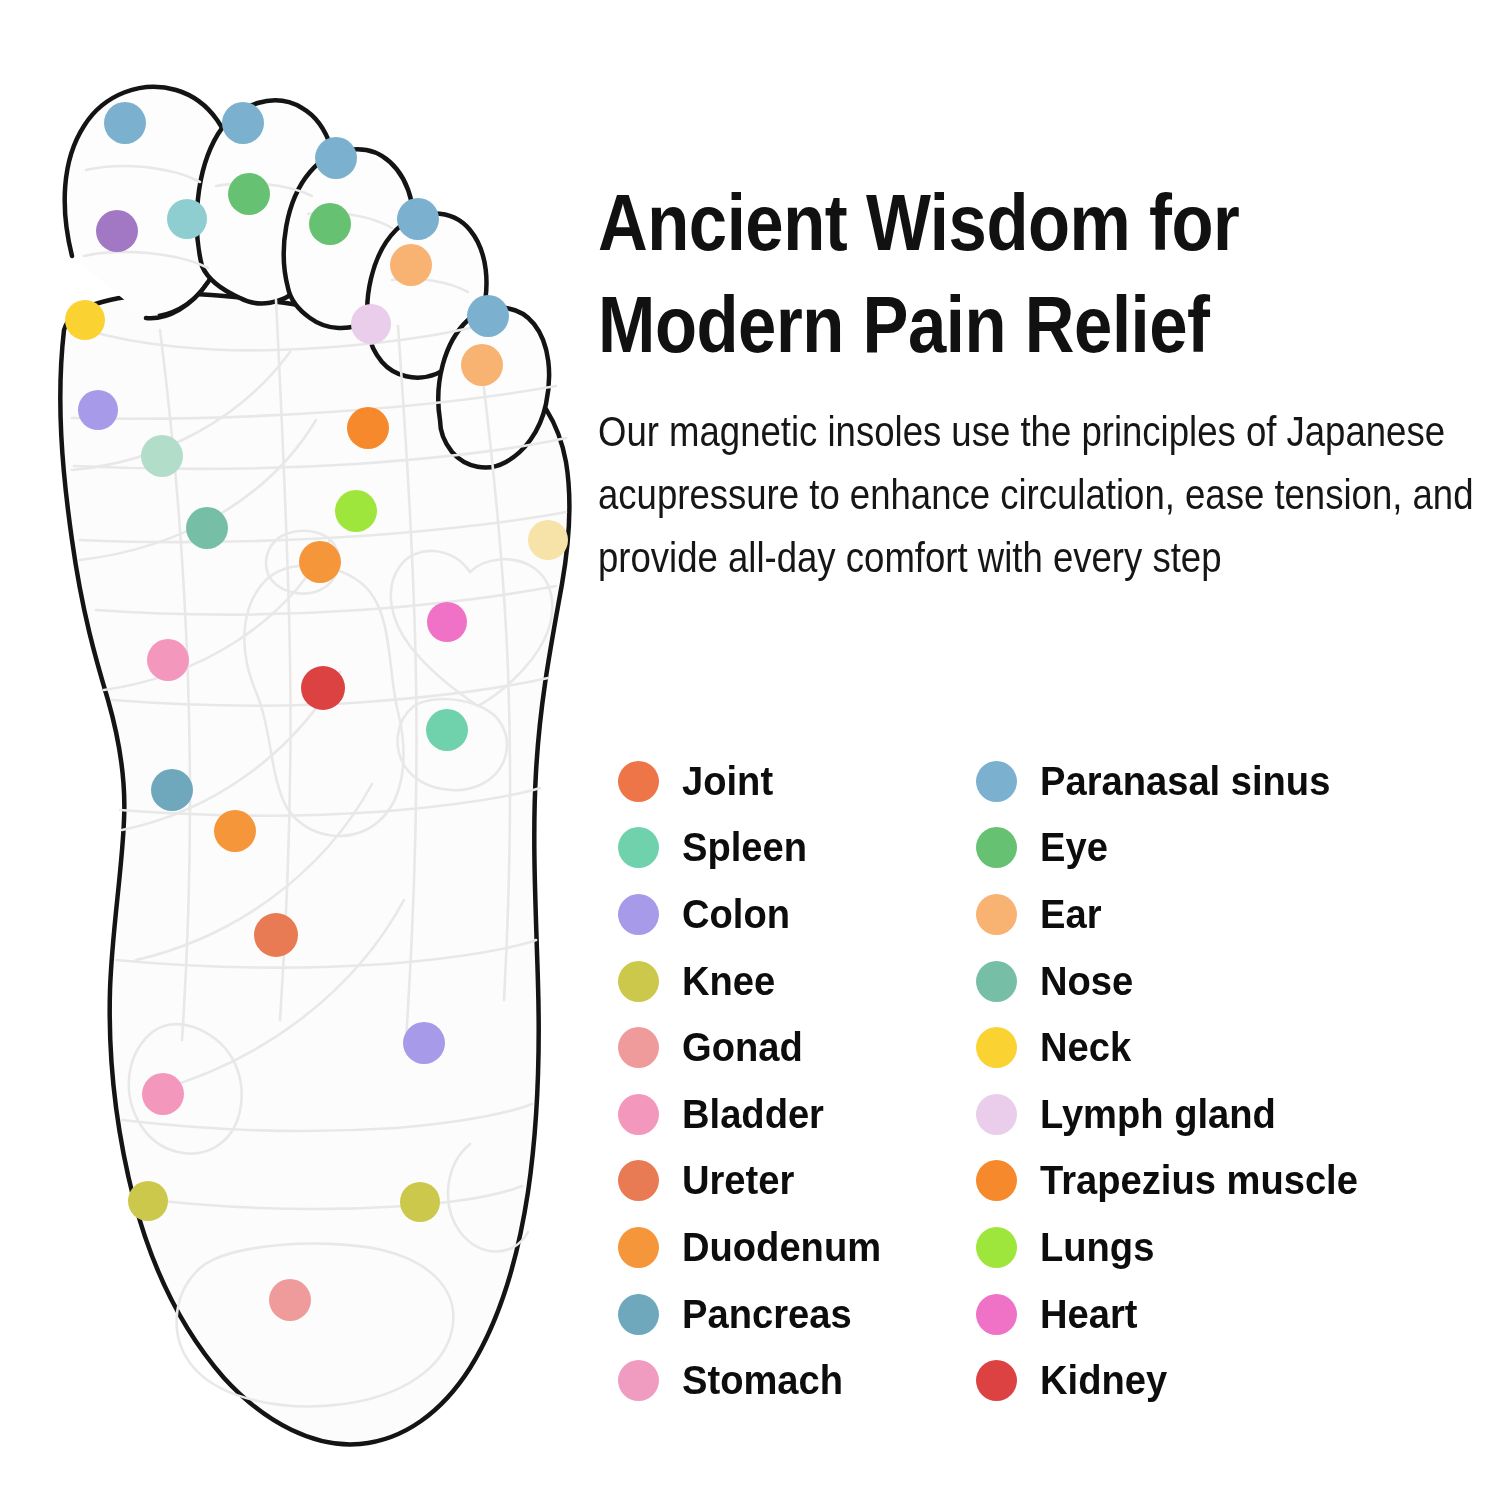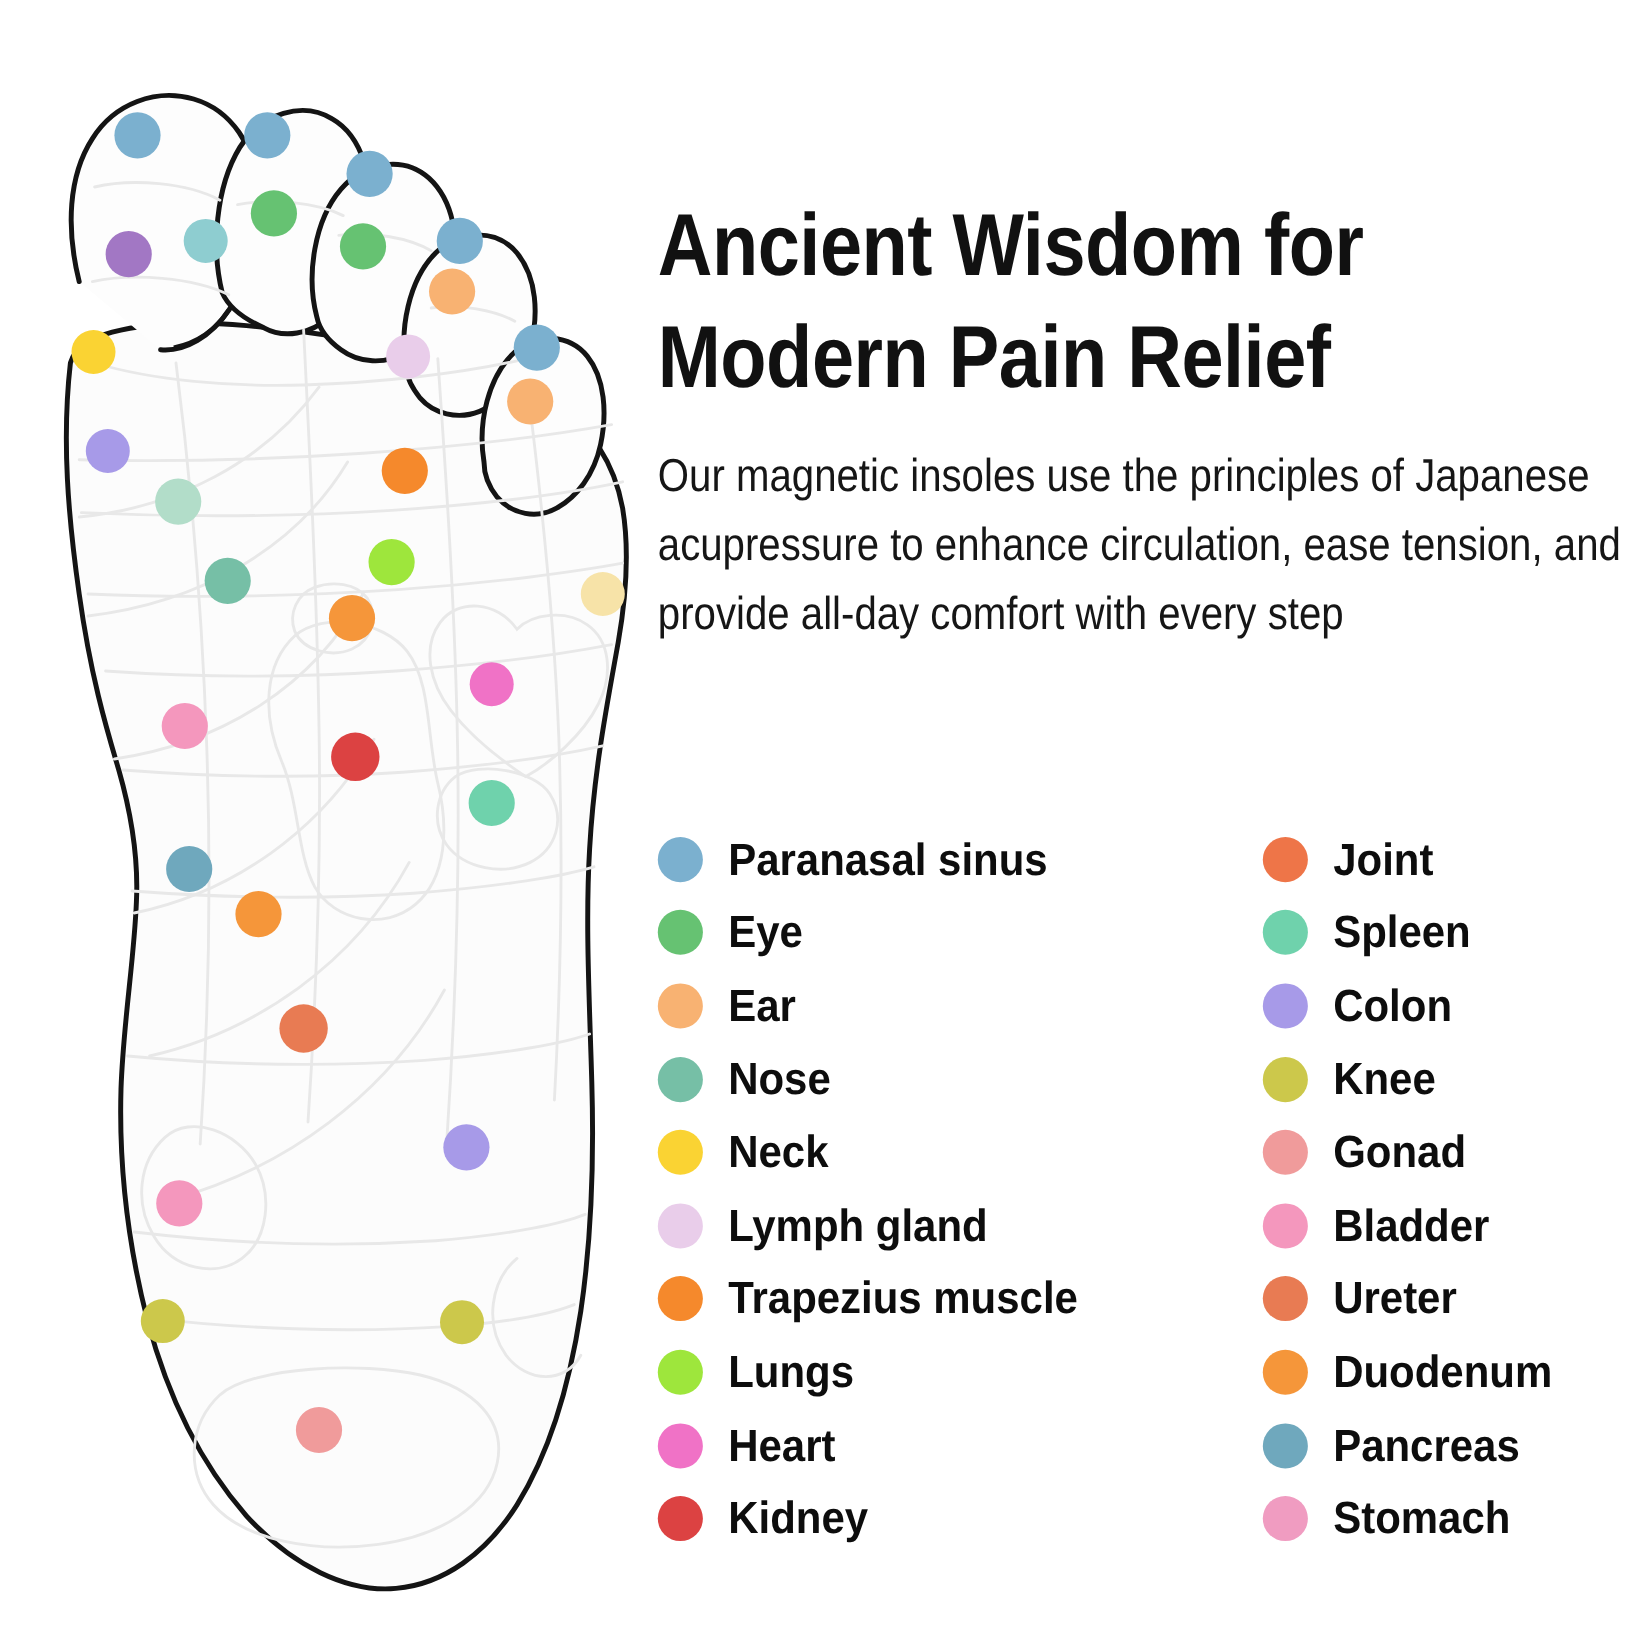--- a/index.html
+++ b/index.html
@@ -270,20 +270,62 @@
     </svg>
   </div>
 
   <div id="content-panel">
 
     <h1 id="headline">Ancient Wisdom for Modern Pain Relief</h1>
 
     <p id="subtitle">Our magnetic insoles use the principles of Japanese acupressure to enhance circulation, ease tension, and provide all-day comfort with every step</p>
 
     <div id="legend">
+      <div class="legend-col col-2" id="legend-col-2">
+          <div class="legend-item">
+            <span class="legend-dot" style="background: rgb(238, 117, 72);"></span>
+            <span class="legend-label">Joint</span>
+          </div>
+          <div class="legend-item">
+            <span class="legend-dot" style="background: rgb(111, 210, 172);"></span>
+            <span class="legend-label">Spleen</span>
+          </div>
+          <div class="legend-item">
+            <span class="legend-dot" style="background: rgb(167, 154, 232);"></span>
+            <span class="legend-label">Colon</span>
+          </div>
+          <div class="legend-item">
+            <span class="legend-dot" style="background: rgb(204, 200, 75);"></span>
+            <span class="legend-label">Knee</span>
+          </div>
+          <div class="legend-item">
+            <span class="legend-dot" style="background: rgb(240, 155, 155);"></span>
+            <span class="legend-label">Gonad</span>
+          </div>
+          <div class="legend-item">
+            <span class="legend-dot" style="background: rgb(244, 151, 189);"></span>
+            <span class="legend-label">Bladder</span>
+          </div>
+          <div class="legend-item">
+            <span class="legend-dot" style="background: rgb(232, 123, 83);"></span>
+            <span class="legend-label">Ureter</span>
+          </div>
+          <div class="legend-item">
+            <span class="legend-dot" style="background: rgb(245, 150, 58);"></span>
+            <span class="legend-label">Duodenum</span>
+          </div>
+          <div class="legend-item">
+            <span class="legend-dot" style="background: rgb(111, 168, 189);"></span>
+            <span class="legend-label">Pancreas</span>
+          </div>
+          <div class="legend-item">
+            <span class="legend-dot" style="background: rgb(240, 156, 193);"></span>
+            <span class="legend-label">Stomach</span>
+          </div>
+        </div>
       <div class="legend-col col-1" id="legend-col-1">
           <div class="legend-item">
             <span class="legend-dot" style="background: rgb(123, 176, 207);"></span>
             <span class="legend-label">Paranasal sinus</span>
           </div>
           <div class="legend-item">
             <span class="legend-dot" style="background: rgb(102, 194, 114);"></span>
             <span class="legend-label">Eye</span>
           </div>
           <div class="legend-item">
@@ -312,58 +354,16 @@
           </div>
           <div class="legend-item">
             <span class="legend-dot" style="background: rgb(240, 114, 198);"></span>
             <span class="legend-label">Heart</span>
           </div>
           <div class="legend-item">
             <span class="legend-dot" style="background: rgb(220, 66, 66);"></span>
             <span class="legend-label">Kidney</span>
           </div>
         </div>
-      <div class="legend-col col-2" id="legend-col-2">
-          <div class="legend-item">
-            <span class="legend-dot" style="background: rgb(238, 117, 72);"></span>
-            <span class="legend-label">Joint</span>
-          </div>
-          <div class="legend-item">
-            <span class="legend-dot" style="background: rgb(111, 210, 172);"></span>
-            <span class="legend-label">Spleen</span>
-          </div>
-          <div class="legend-item">
-            <span class="legend-dot" style="background: rgb(167, 154, 232);"></span>
-            <span class="legend-label">Colon</span>
-          </div>
-          <div class="legend-item">
-            <span class="legend-dot" style="background: rgb(204, 200, 75);"></span>
-            <span class="legend-label">Knee</span>
-          </div>
-          <div class="legend-item">
-            <span class="legend-dot" style="background: rgb(240, 155, 155);"></span>
-            <span class="legend-label">Gonad</span>
-          </div>
-          <div class="legend-item">
-            <span class="legend-dot" style="background: rgb(244, 151, 189);"></span>
-            <span class="legend-label">Bladder</span>
-          </div>
-          <div class="legend-item">
-            <span class="legend-dot" style="background: rgb(232, 123, 83);"></span>
-            <span class="legend-label">Ureter</span>
-          </div>
-          <div class="legend-item">
-            <span class="legend-dot" style="background: rgb(245, 150, 58);"></span>
-            <span class="legend-label">Duodenum</span>
-          </div>
-          <div class="legend-item">
-            <span class="legend-dot" style="background: rgb(111, 168, 189);"></span>
-            <span class="legend-label">Pancreas</span>
-          </div>
-          <div class="legend-item">
-            <span class="legend-dot" style="background: rgb(240, 156, 193);"></span>
-            <span class="legend-label">Stomach</span>
-          </div>
-        </div>
     </div>
 
   </div>
 </div>
 
 </body></html>

